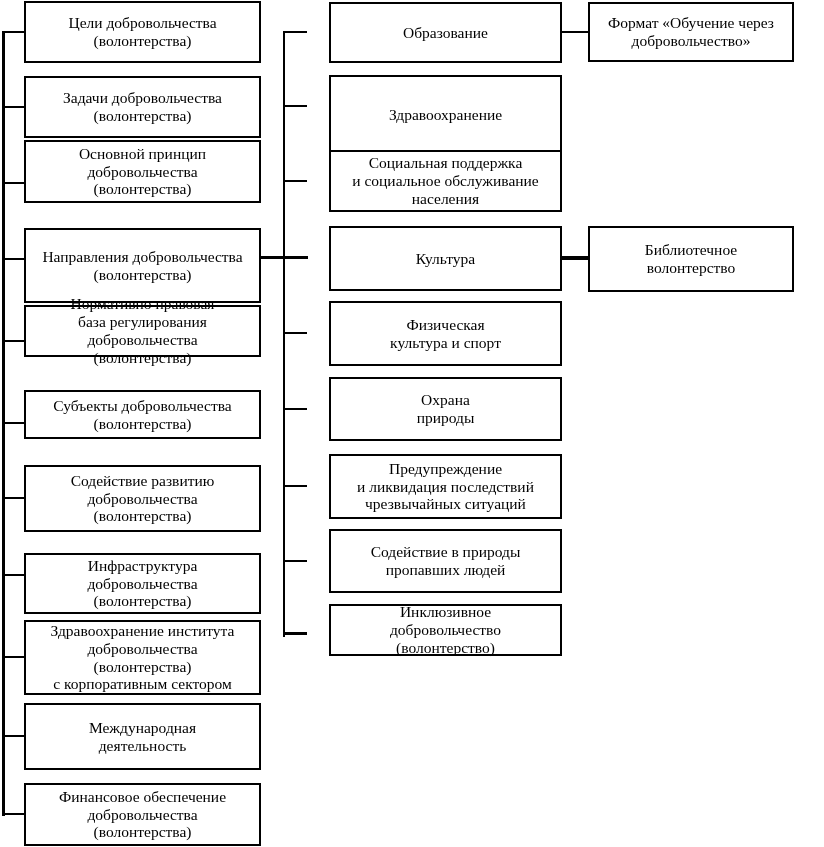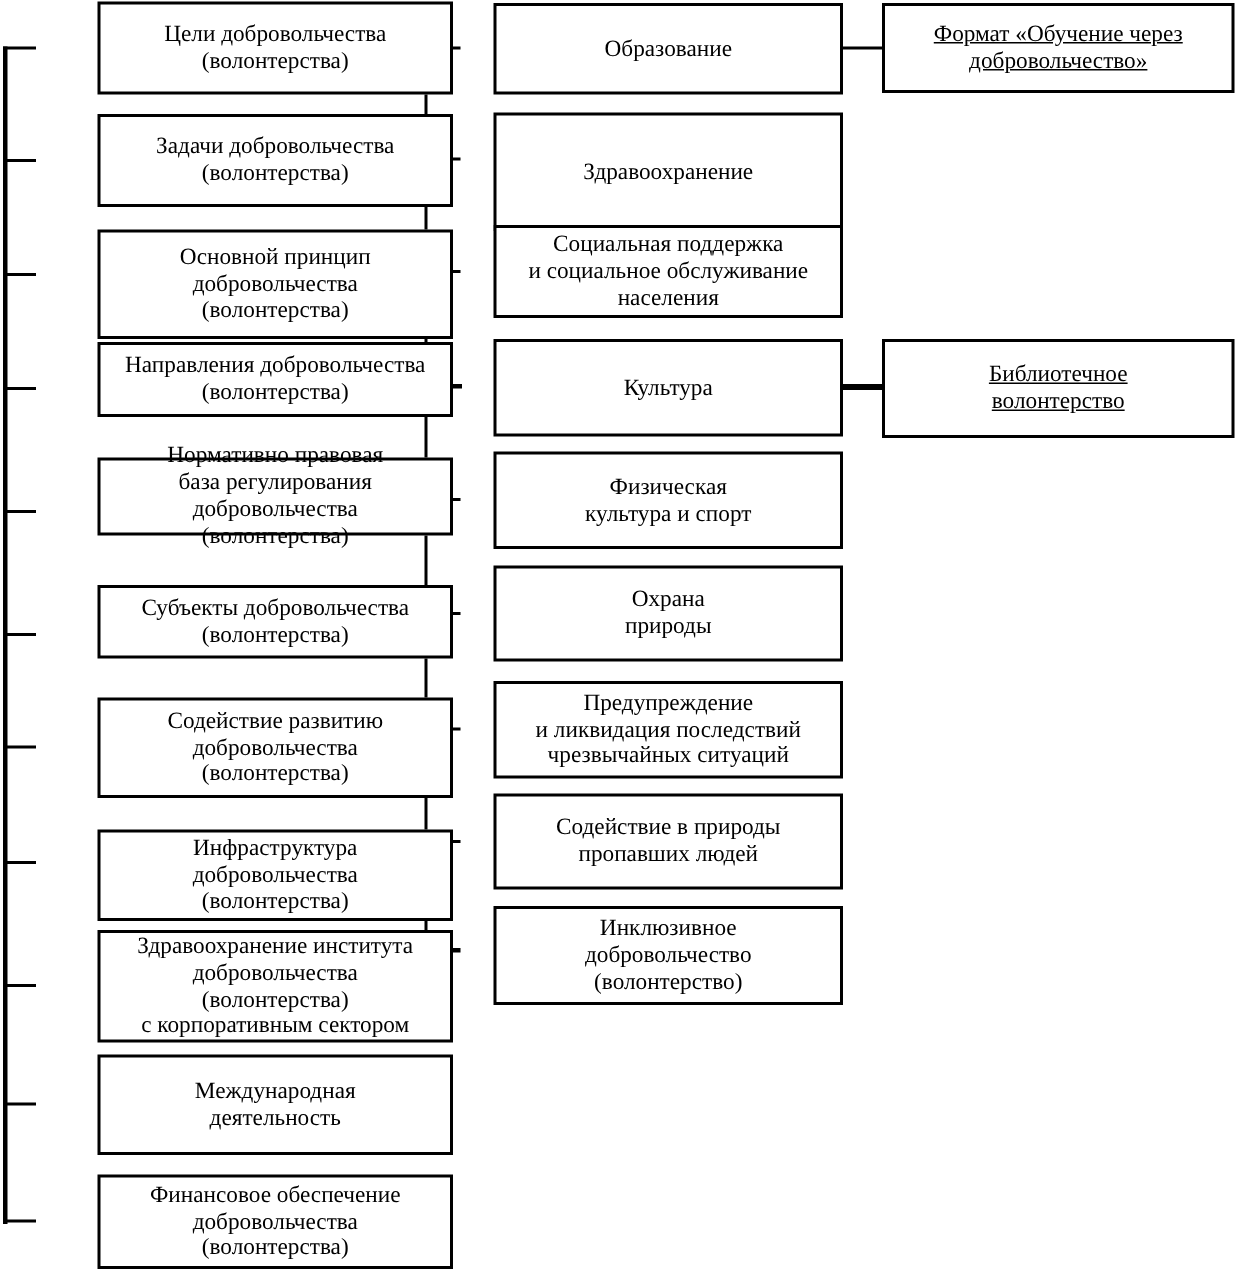--- a/index.html
+++ b/index.html
@@ -19,23 +19,23 @@
     background: #ffffff;
     display: flex;
     align-items: center;
     justify-content: center;
     text-align: center;
     white-space: pre-line;
     font-size: 15.5px;
     line-height: 1.16;
     padding: 2px 6px;
   }
-  .box.col-left   { left: 24px;  width: 237px; margin-left: 41px; }
+  .box.col-left   { left: 24px;  width: 237px; }
   .box.col-mid    { left: 307px; width: 233px; margin-left: 22px; }
-  .box.col-right  { left: 588px; width: 235px; text-decoration: underline; }
+  .box.col-right  { left: 588px; width: 206px; }
   .line {
     position: absolute;
     background: #000000;
   }
 </style>
 </head>
 <body>
 
 <div class="canvas">
 
@@ -64,24 +64,24 @@
   <div class="line" style="left:283px; top:560px; width:24px; height:2px"></div>
   <div class="line" style="left:283px; top:632px; width:24px; height:3px"></div>
 
   <div class="line" style="left:540px; top:31px;  width:48px; height:2px"></div>
   <div class="line" style="left:540px; top:256px; width:48px; height:4px"></div>
 
   <div class="box col-left" style="top:1px;   height:62px">Цели добровольчества
 (волонтерства)</div>
   <div class="box col-left" style="top:76px;  height:62px">Задачи добровольчества
 (волонтерства)</div>
-  <div class="box col-left" style="top:153px; height:73px">Основной принцип
+  <div class="box col-left" style="top:140px; height:63px">Основной принцип
 добровольчества
 (волонтерства)</div>
-  <div class="box col-left" style="top:228px; height:50px">Направления добровольчества
+  <div class="box col-left" style="top:228px; height:75px">Направления добровольчества
 (волонтерства)</div>
   <div class="box col-left" style="top:305px; height:52px">Нормативно правовая
 база регулирования
 добровольчества
 (волонтерства)</div>
   <div class="box col-left" style="top:390px; height:49px">Субъекты добровольчества
 (волонтерства)</div>
   <div class="box col-left" style="top:465px; height:67px">Содействие развитию
 добровольчества
 (волонтерства)</div>
@@ -106,21 +106,21 @@
   <div class="box col-mid" style="top:226px; height:65px">Культура</div>
   <div class="box col-mid" style="top:301px; height:65px">Физическая
 культура и спорт</div>
   <div class="box col-mid" style="top:454px; height:65px">Предупреждение
 и ликвидация последствий
 чрезвычайных ситуаций</div>
   <div class="box col-mid" style="top:377px; height:64px">Охрана
 природы</div>
   <div class="box col-mid" style="top:529px; height:64px">Содействие в природы
 пропавших людей</div>
-  <div class="box col-mid" style="top:604px; height:66px">Инклюзивное
+  <div class="box col-mid" style="top:604px; height:52px">Инклюзивное
 добровольчество
 (волонтерство)</div>
 
   <div class="box col-right" style="top:2px;   height:60px">Формат «Обучение через
 добровольчество»</div>
   <div class="box col-right" style="top:226px; height:66px">Библиотечное
 волонтерство</div>
 
 </div>
 

